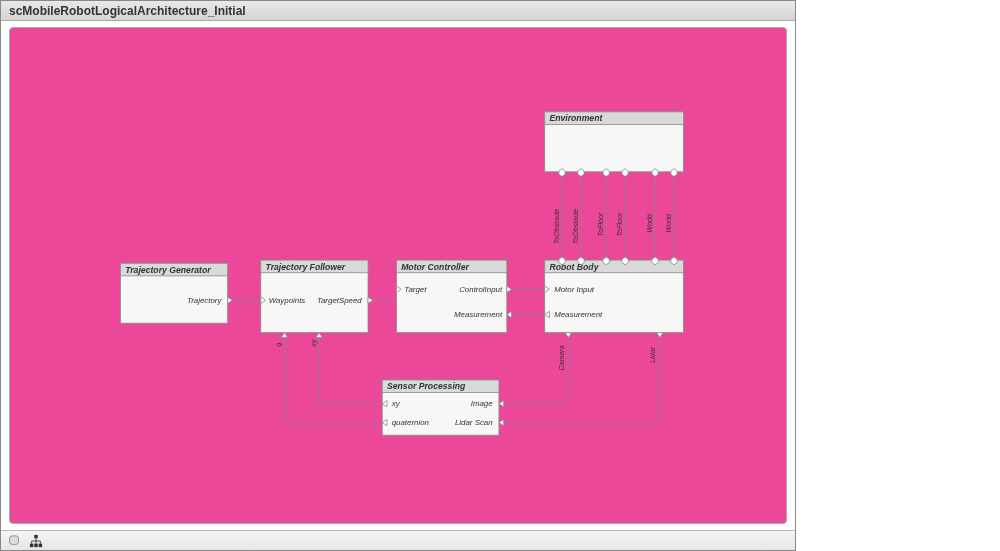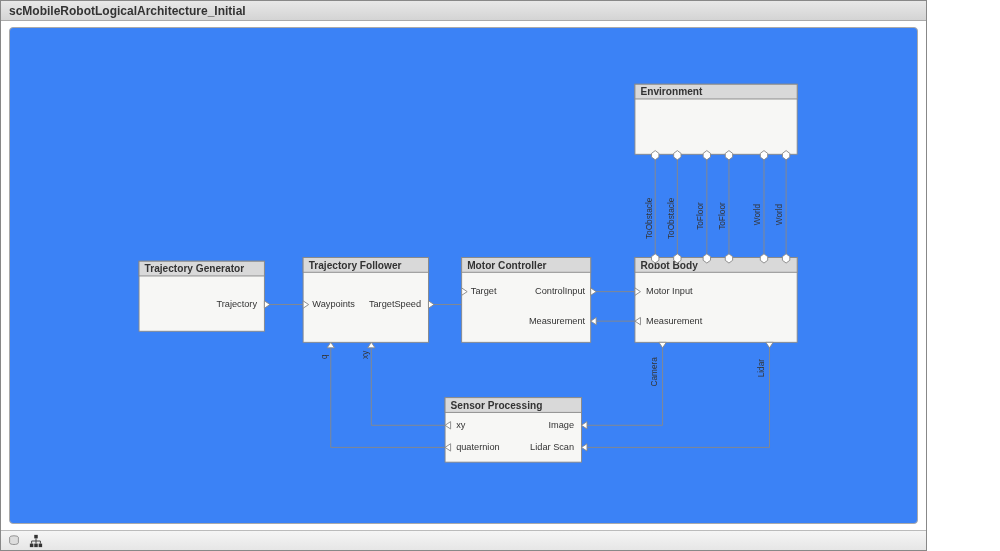--- a/index.html
+++ b/index.html
@@ -4,21 +4,21 @@
 <style>
   * { box-sizing: border-box; }
   body {
     margin: 0;
     font-family: Arial, Helvetica, sans-serif;
     font-size: 11px;
     background: #fff;
     color: #333;
   }
   .window {
-    width: 927px;
+    width: 796px;
     height: 551px;
     border: 1px solid #888;
     position: relative;
     background: #fff;
   }
   .titlebar {
     height: 20px;
     line-height: 20px;
     padding-left: 8px;
     font-weight: bold;
@@ -27,21 +27,22 @@
     border-bottom: 1px solid #aaa;
   }
   .canvas {
     position: absolute;
     top: 26px;
     left: 8px;
     right: 8px;
     bottom: 26px;
     border: 1px solid #aaa;
     border-radius: 4px;
-    background: #3b82f6;
+    background: #ec4899;
+    font-style: italic;
   }
   .statusbar {
     position: absolute;
     bottom: 0;
     left: 0; right: 0;
     height: 20px;
     background: linear-gradient(#f5f5f5,#e6e6e6);
     border-top: 1px solid #bbb;
     display: flex;
     align-items: center;

